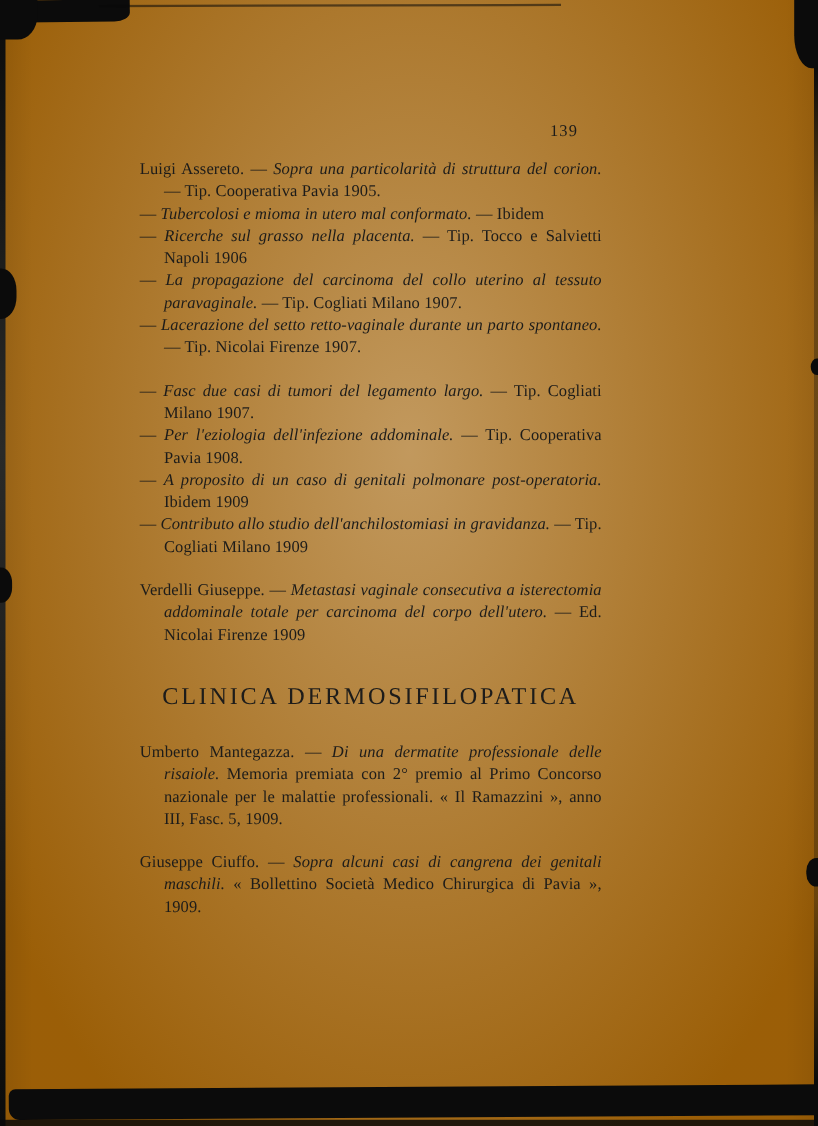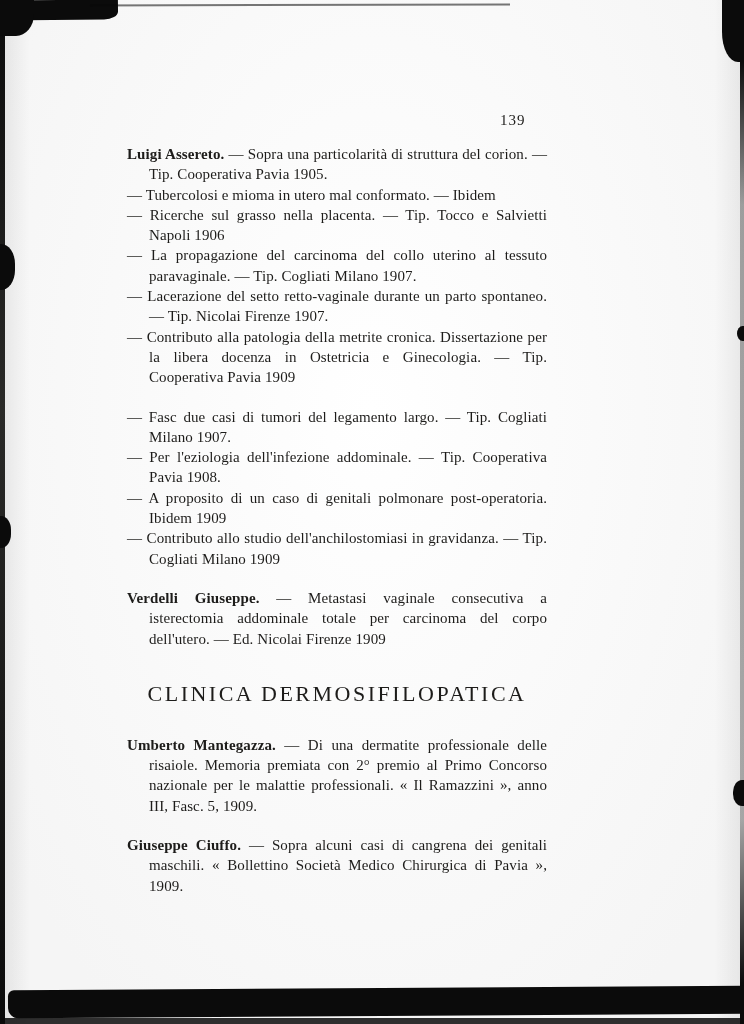--- a/index.html
+++ b/index.html
@@ -2,21 +2,21 @@
 <html><head>
 <meta charset="utf-8">
 <style>
   * { margin: 0; padding: 0; box-sizing: border-box; }
   html, body { background: #c9c7c1; }
   .page {
     position: relative;
     width: 744px;
     height: 1024px;
     margin: 0 auto;
-    background: #ffffff;
+    background: #a16207;
     overflow: hidden;
     font-family: "Liberation Serif", "DejaVu Serif", serif;
     color: #1d1c1a;
   }
   
   .page::before {
     content: "";
     position: absolute; inset: 0;
     background:
       radial-gradient(ellipse at 50% 40%, rgba(255,255,255,0.35), rgba(0,0,0,0.04) 85%),
@@ -38,22 +38,22 @@
   }
   .entry { margin-bottom: 19px; }
   .bib-par {
     font-size: 15px;
     line-height: 20.3px;
     text-align: justify;
     padding-left: 22px;
     text-indent: -22px;
     letter-spacing: 0.1px;
   }
-  .seg-bold { font-weight: bold; }
-  .seg-italic { }
+  .seg-bold { font-weight: normal; }
+  .seg-italic { font-style: italic; }
   .section-heading {
     font-size: 22px;
     font-weight: normal;
     text-align: center;
     letter-spacing: 2.5px;
     margin: 32px 0 28px 0;
   }
   
   .artifact { position: absolute; background: #0b0b0b; pointer-events: none; }
   .art-top-left {
@@ -132,21 +132,20 @@
 
   <span class="page-number">139</span>
 
   <div class="text-column">
       <div class="entry">
         <p class="bib-par"><span class="seg-bold">Luigi Assereto.</span><span class="seg-normal"> — </span><span class="seg-italic">Sopra una particolarità di struttura del corion.</span><span class="seg-normal"> — Tip. Cooperativa Pavia 1905.</span></p>
         <p class="bib-par"><span class="seg-normal">— </span><span class="seg-italic">Tubercolosi e mioma in utero mal conformato.</span><span class="seg-normal"> — Ibidem</span></p>
         <p class="bib-par"><span class="seg-normal">— </span><span class="seg-italic">Ricerche sul grasso nella placenta.</span><span class="seg-normal"> — Tip. Tocco e Salvietti Napoli 1906</span></p>
         <p class="bib-par"><span class="seg-normal">— </span><span class="seg-italic">La propagazione del carcinoma del collo uterino al tessuto paravaginale.</span><span class="seg-normal"> — Tip. Cogliati Milano 1907.</span></p>
         <p class="bib-par"><span class="seg-normal">— </span><span class="seg-italic">Lacerazione del setto retto-vaginale durante un parto spontaneo.</span><span class="seg-normal"> — Tip. Nicolai Firenze 1907.</span></p>
-        <p class="bib-par"><span class="seg-normal">— </span><span class="seg-italic">Contributo alla patologia della metrite cronica.</span><span class="seg-normal"> Dissertazione per la libera docenza in Ostetricia e Ginecologia. — Tip. Cooperativa Pavia 1909</span></p>
       </div>
       <div class="entry">
         <p class="bib-par"><span class="seg-normal">— </span><span class="seg-italic">Fasc due casi di tumori del legamento largo.</span><span class="seg-normal"> — Tip. Cogliati Milano 1907.</span></p>
         <p class="bib-par"><span class="seg-normal">— </span><span class="seg-italic">Per l'eziologia dell'infezione addominale.</span><span class="seg-normal"> — Tip. Cooperativa Pavia 1908.</span></p>
         <p class="bib-par"><span class="seg-normal">— </span><span class="seg-italic">A proposito di un caso di genitali polmonare post-operatoria.</span><span class="seg-normal"> Ibidem 1909</span></p>
         <p class="bib-par"><span class="seg-normal">— </span><span class="seg-italic">Contributo allo studio dell'anchilostomiasi in gravidanza.</span><span class="seg-normal"> — Tip. Cogliati Milano 1909</span></p>
       </div>
       <div class="entry">
         <p class="bib-par"><span class="seg-bold">Verdelli Giuseppe.</span><span class="seg-normal"> — </span><span class="seg-italic">Metastasi vaginale consecutiva a isterectomia addominale totale per carcinoma del corpo dell'utero.</span><span class="seg-normal"> — Ed. Nicolai Firenze 1909</span></p>
       </div>

